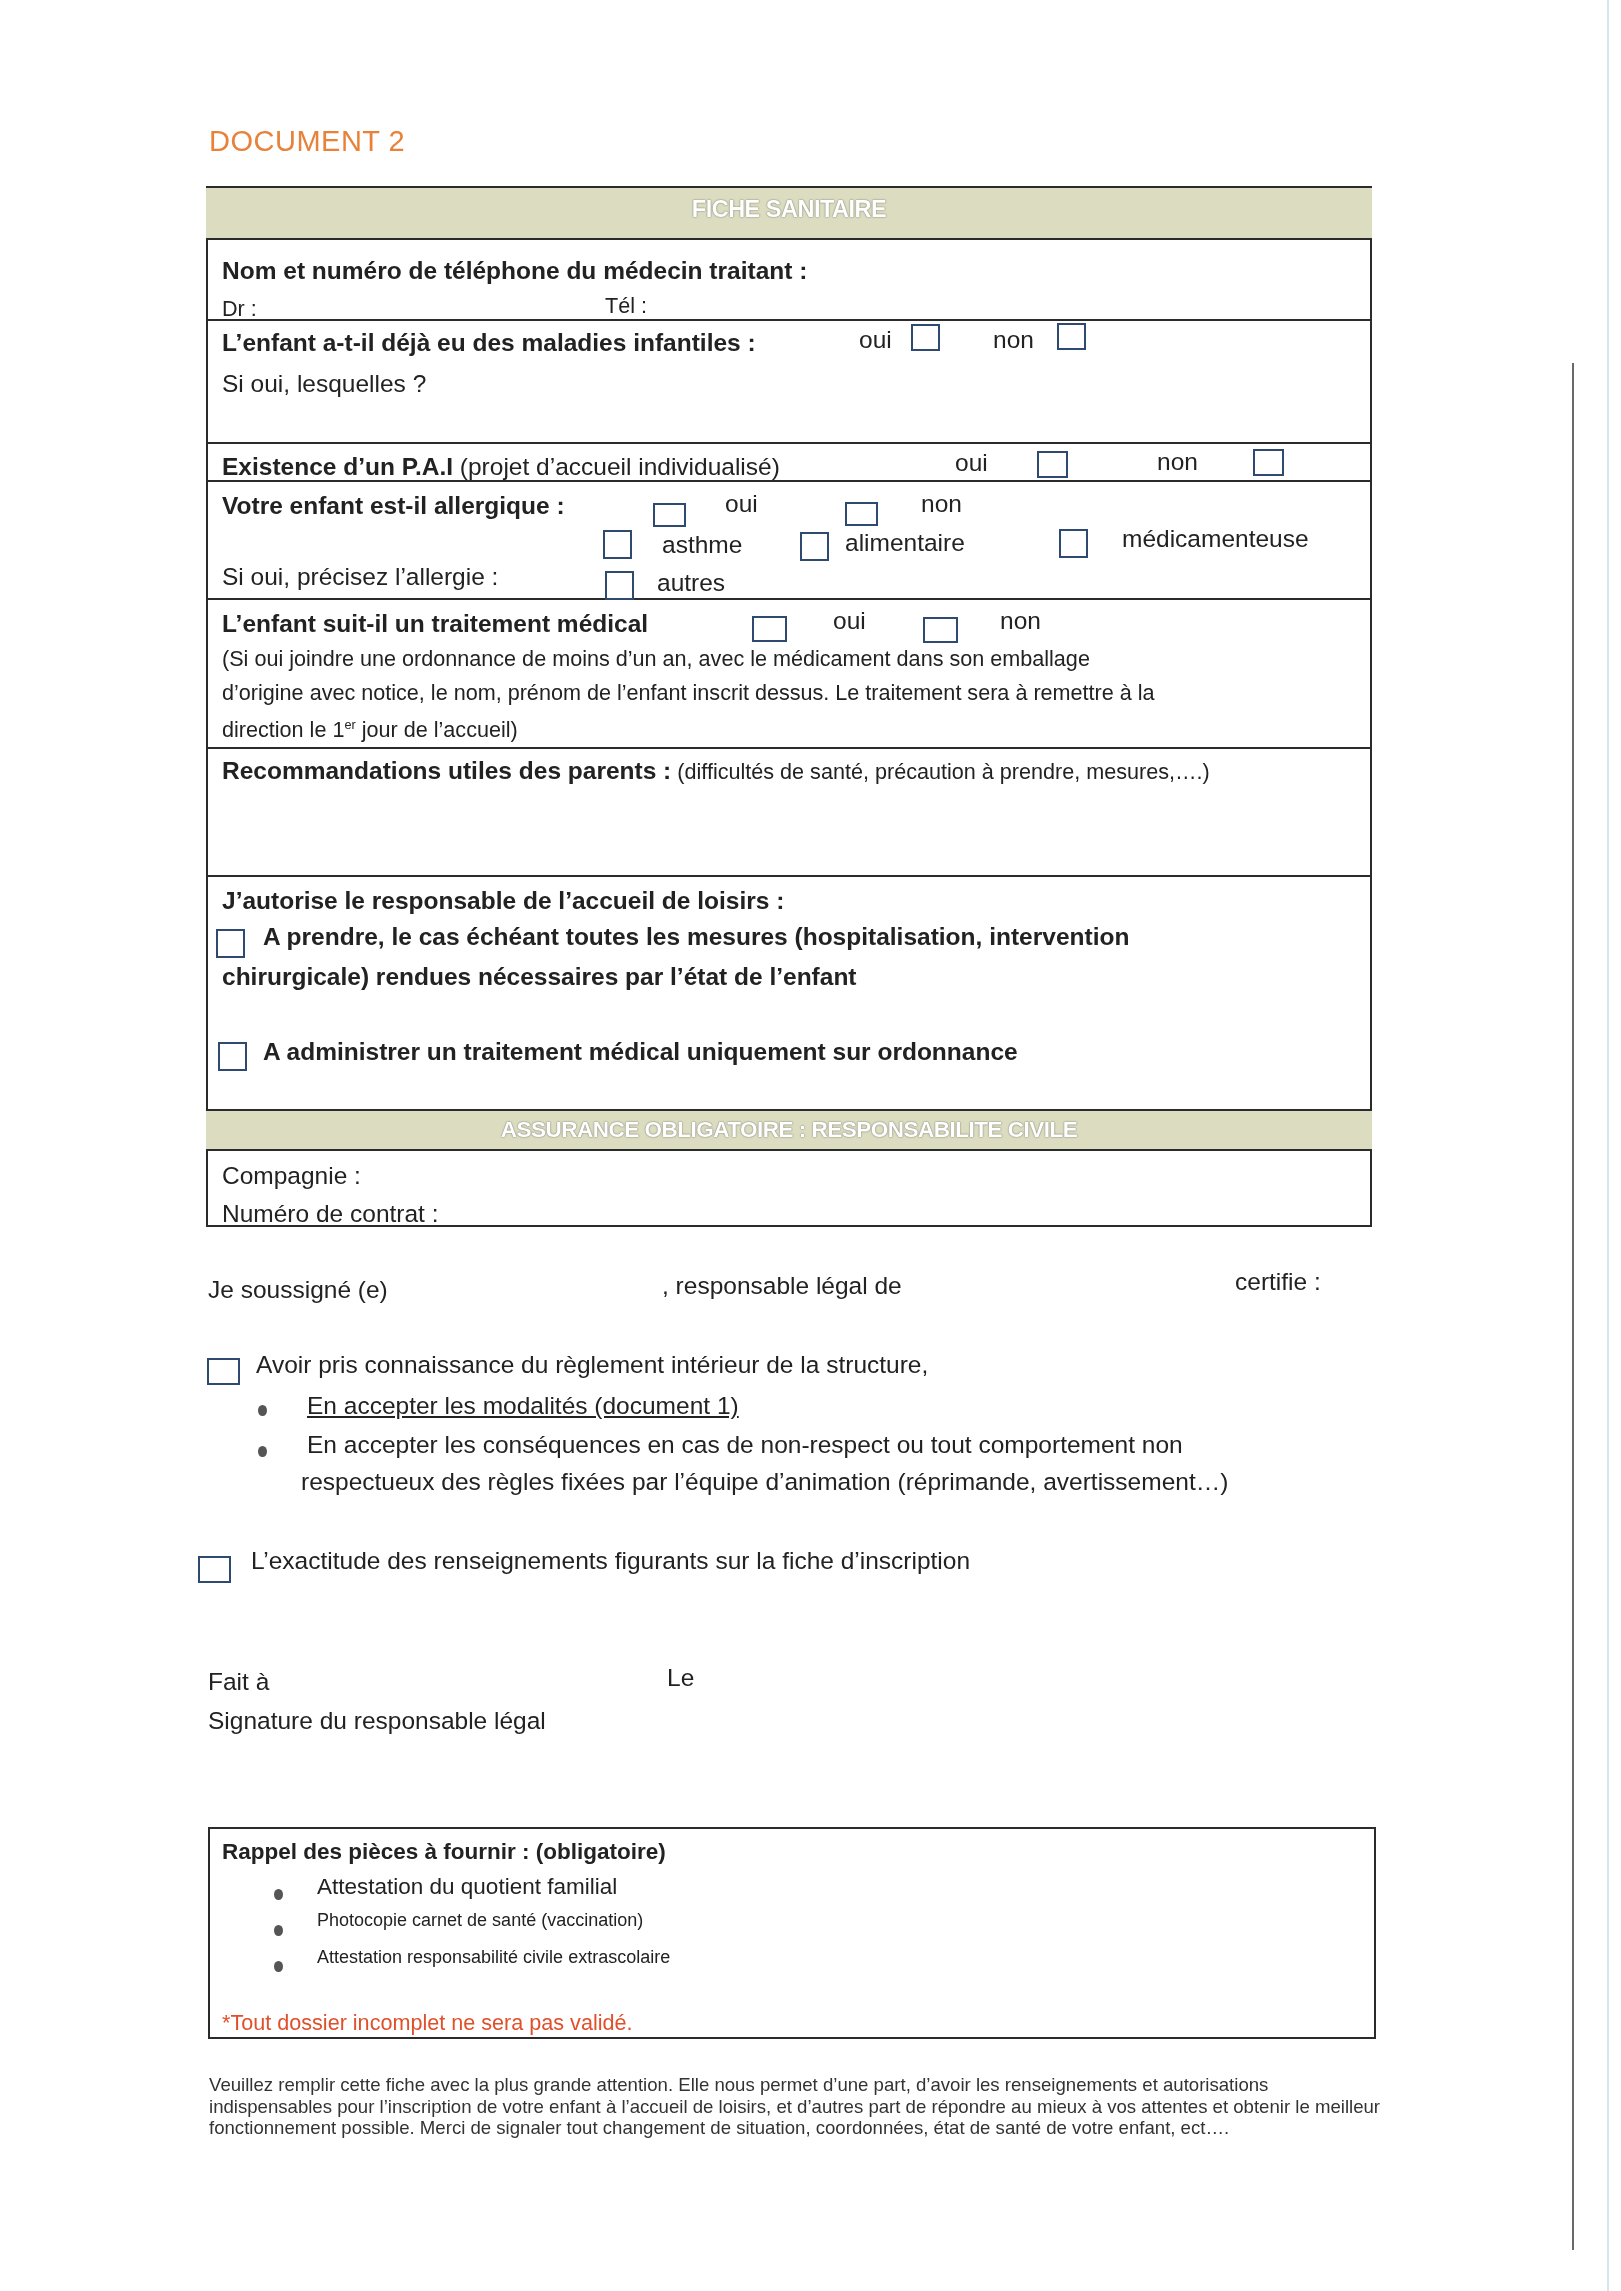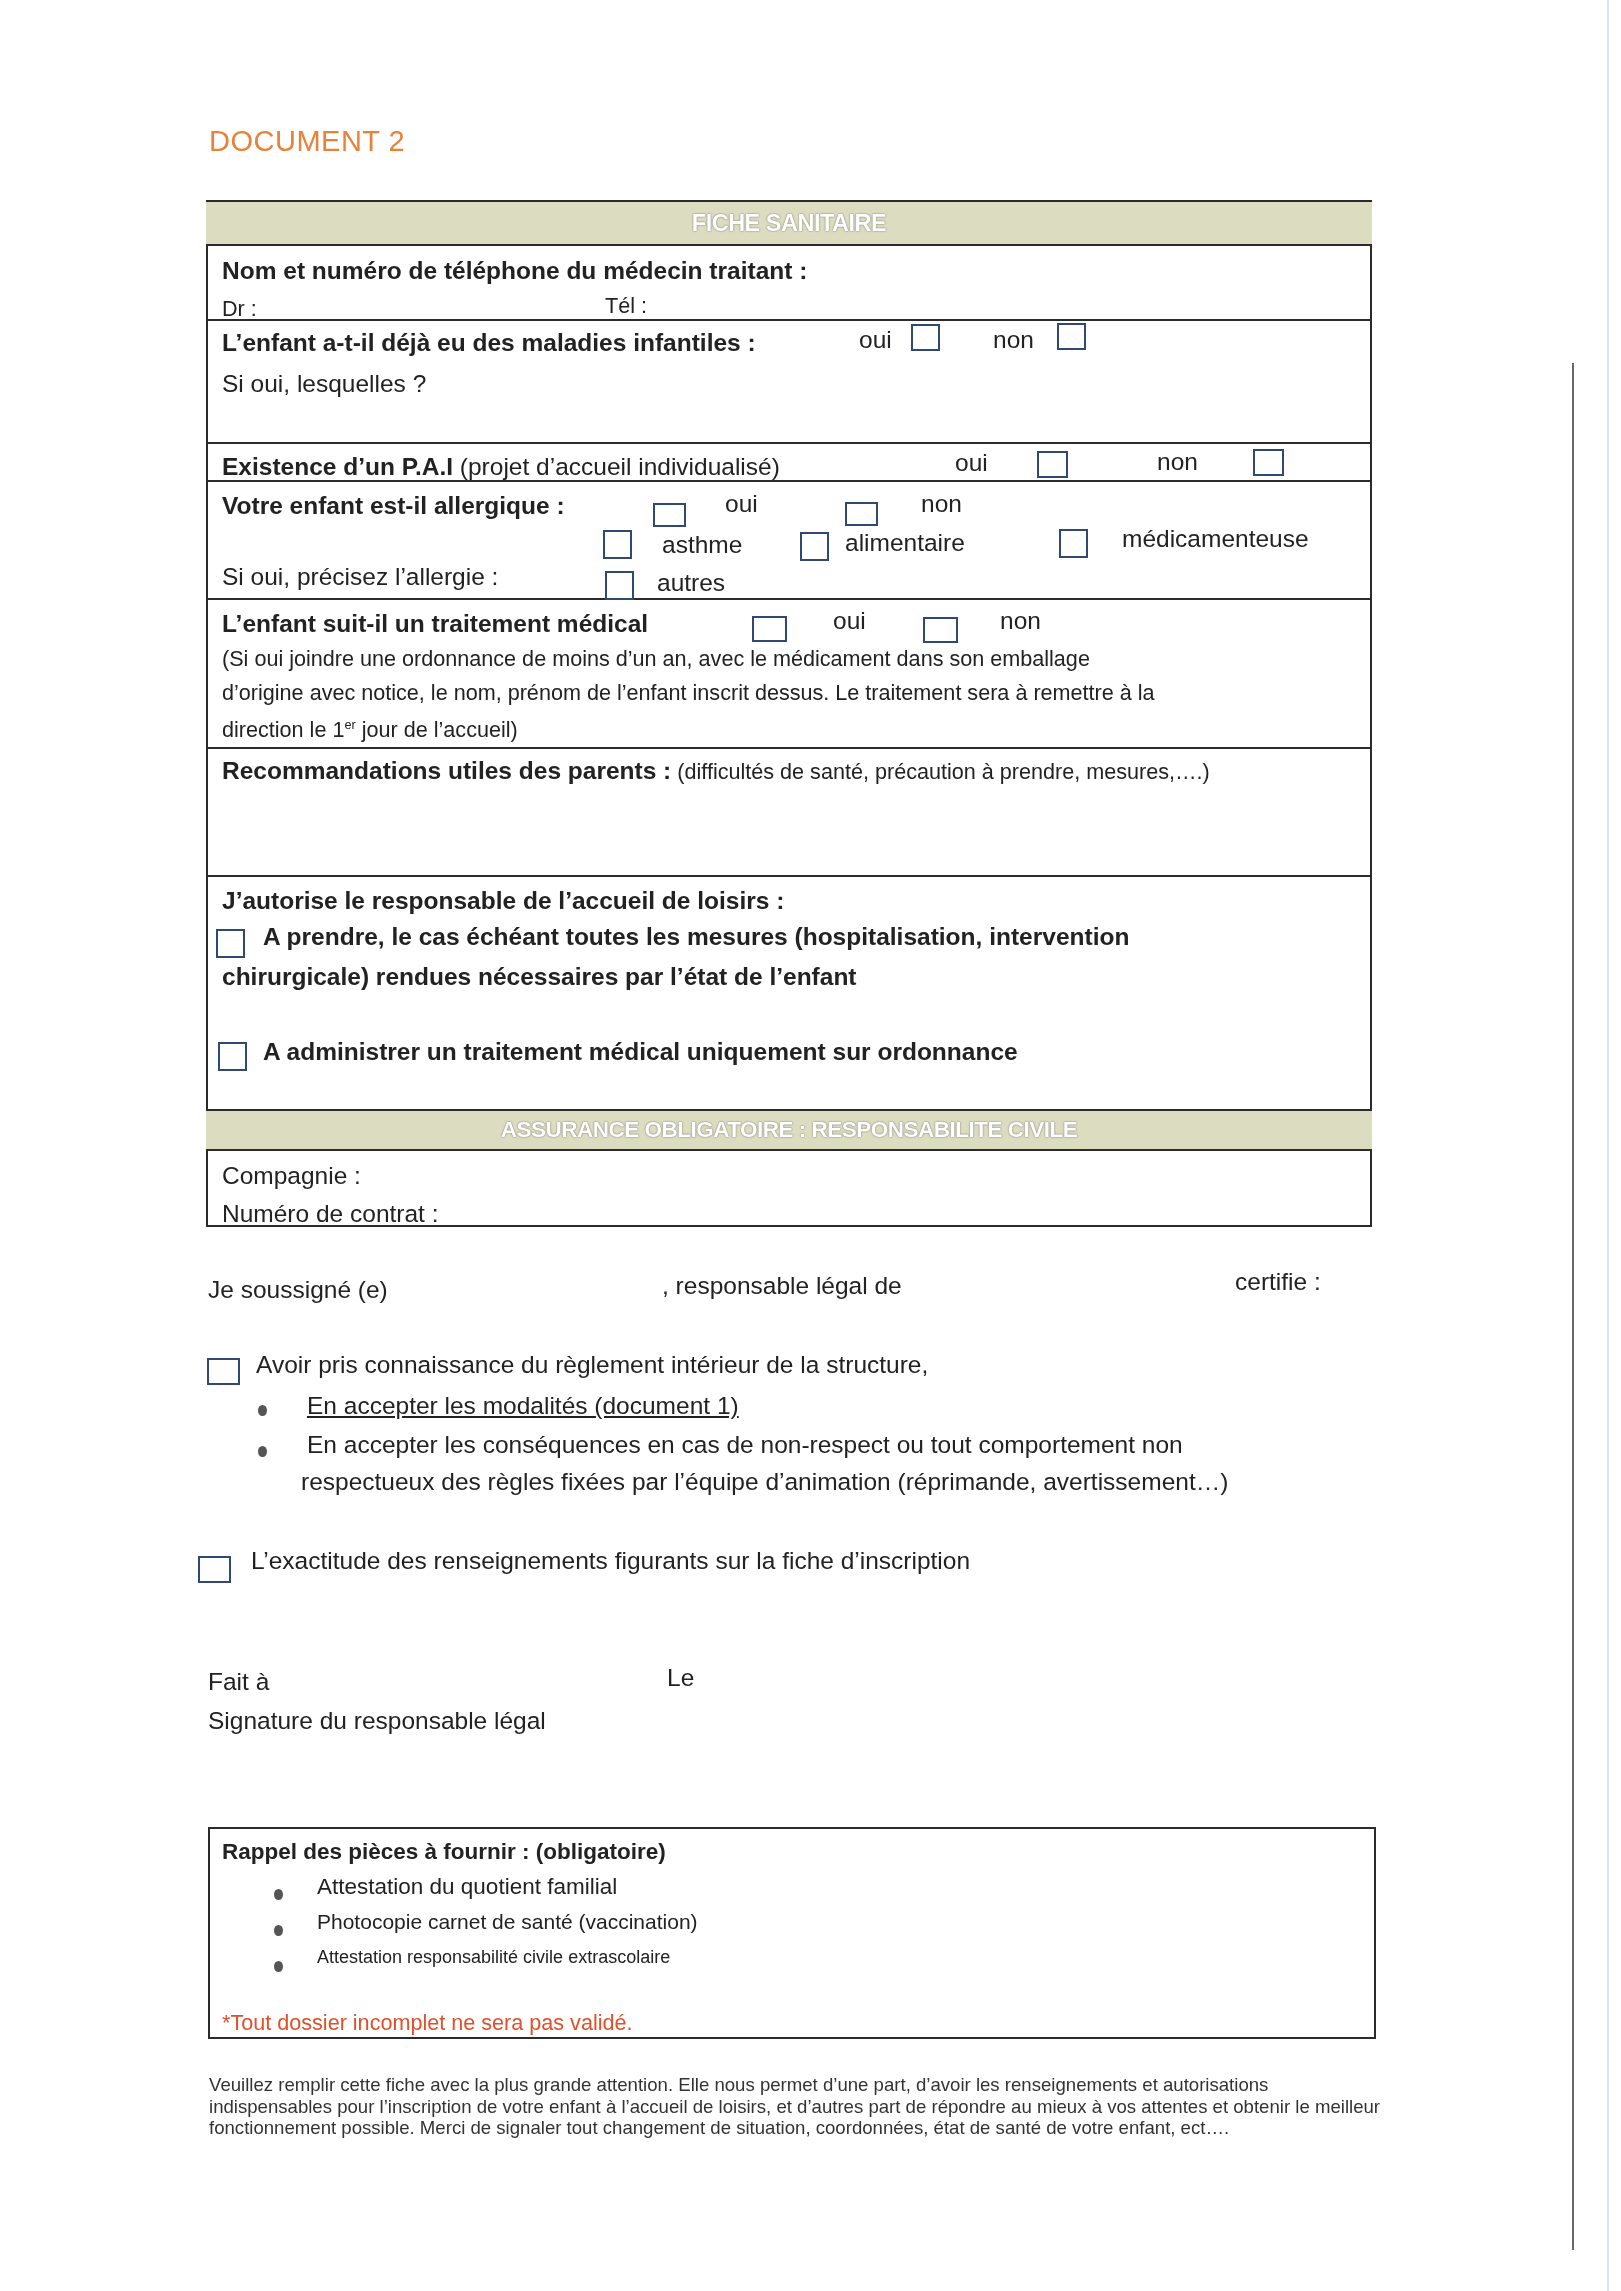--- a/index.html
+++ b/index.html
@@ -31,21 +31,21 @@
 </style>
 </head>
 <body>
 
 <div class="vline-faint"></div>
 <div class="vline-dark"></div>
 
 <div class="abs doc-title">DOCUMENT 2</div>
 
 <div class="tbl"></div>
-<div class="band" style="top:200px;height:46px;line-height:42px;">
+<div class="band" style="top:186px;height:54px;line-height:42px;">
   <span>FICHE SANITAIRE</span>
 </div>
 
 <div class="hline" style="top:319px;"></div>
 <div class="hline" style="top:442px;"></div>
 <div class="hline" style="top:480px;"></div>
 <div class="hline" style="top:598px;"></div>
 <div class="hline" style="top:747px;"></div>
 <div class="hline" style="top:875px;"></div>
 
@@ -134,19 +134,19 @@
 <div class="abs t" style="left:667px;top:1664px;">Le</div>
 <div class="abs" style="left:706px;top:1662px;width:392px;height:29px;"></div>
 <div class="abs t" style="left:208px;top:1707px;">Signature du responsable légal</div>
 <div class="abs" style="left:208px;top:1745px;width:686px;height:69px;"></div>
 
 <div class="rappel"></div>
 <div class="abs tb" style="left:222px;top:1839px;font-size:22.5px;text-align:right;">Rappel des pièces à fournir : (obligatoire)</div>
 <div class="bullet" style="left:274px;top:1889px;"></div>
 <div class="abs ts" style="left:317px;top:1874px;font-size:22.5px;">Attestation du quotient familial</div>
 <div class="bullet" style="left:274px;top:1925px;"></div>
-<div class="abs ts" style="left:317px;top:1910px;font-size:21px;">Photocopie carnet de santé (vaccination)</div>
+<div class="abs ts" style="left:317px;top:1910px;font-size:18px;">Photocopie carnet de santé (vaccination)</div>
 <div class="bullet" style="left:274px;top:1961px;"></div>
 <div class="abs ts" style="left:317px;top:1947px;font-size:18px;">Attestation responsabilité civile extrascolaire</div>
 <div class="abs foot-note" style="left:222px;top:2010px;">*Tout dossier incomplet ne sera pas validé.</div>
 
 <div class="para">Veuillez remplir cette fiche avec la plus grande attention. Elle nous permet d’une part, d’avoir les renseignements et autorisations indispensables pour l’inscription de votre enfant à l’accueil de loisirs, et d’autres part de répondre au mieux à vos attentes et obtenir le meilleur fonctionnement possible. Merci de signaler tout changement de situation, coordonnées, état de santé de votre enfant, ect….</div>
 
 
 </body></html>

